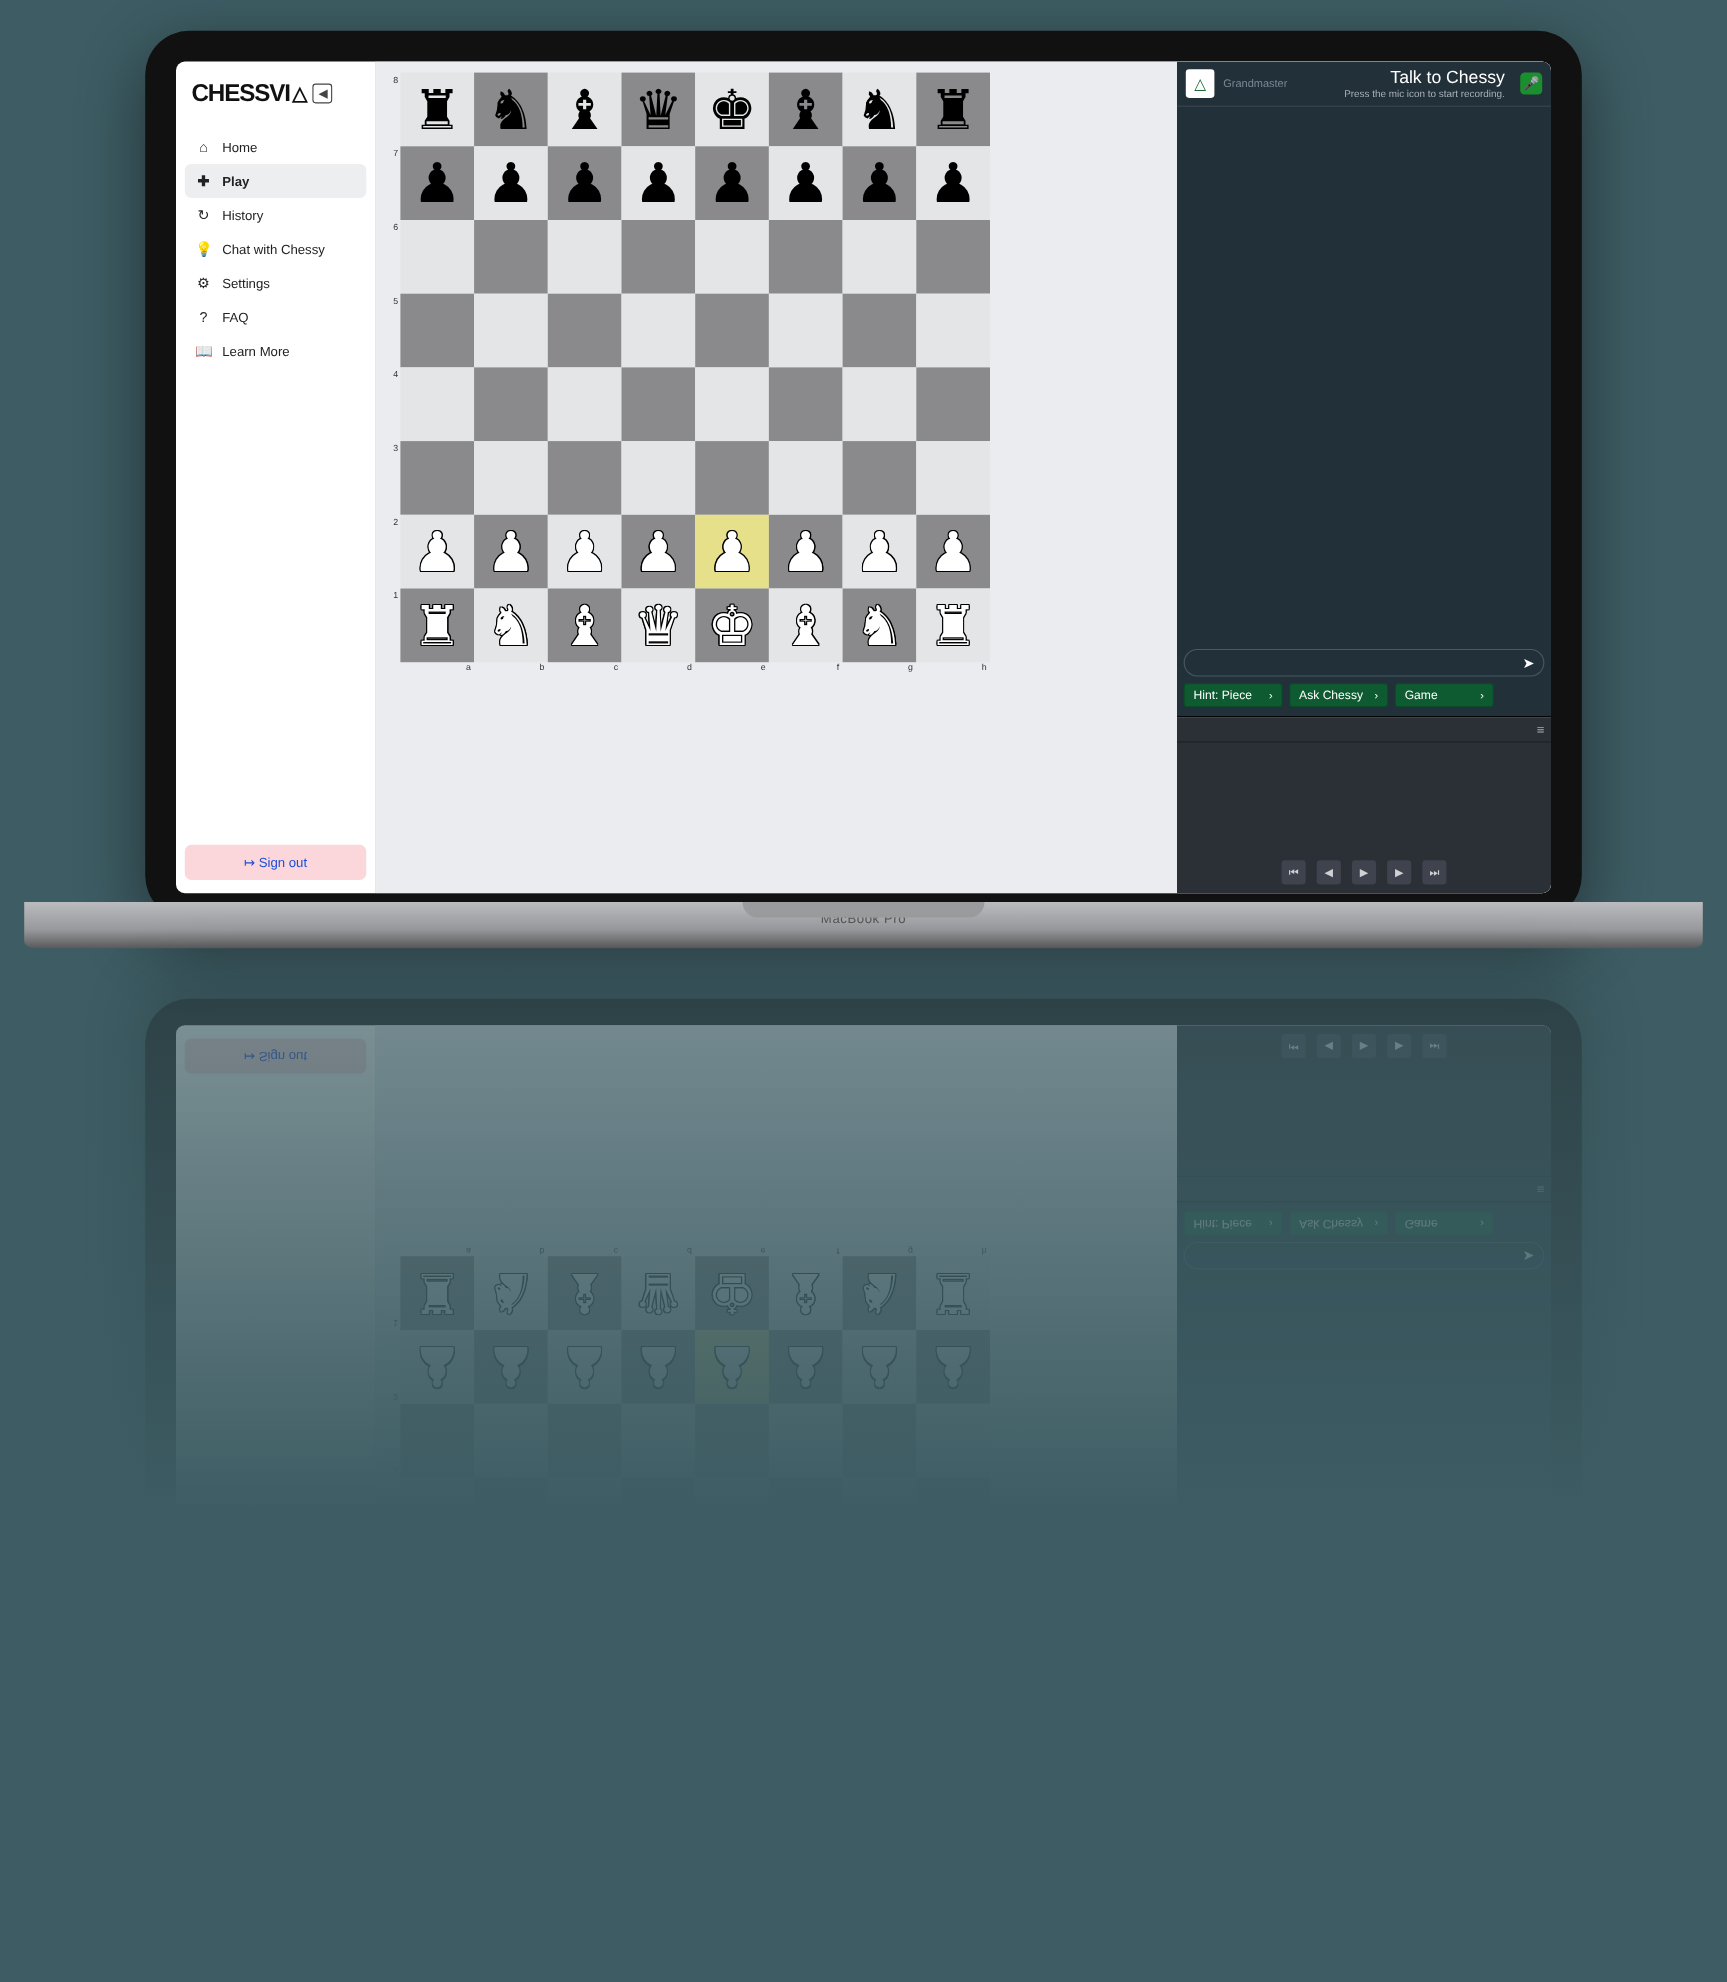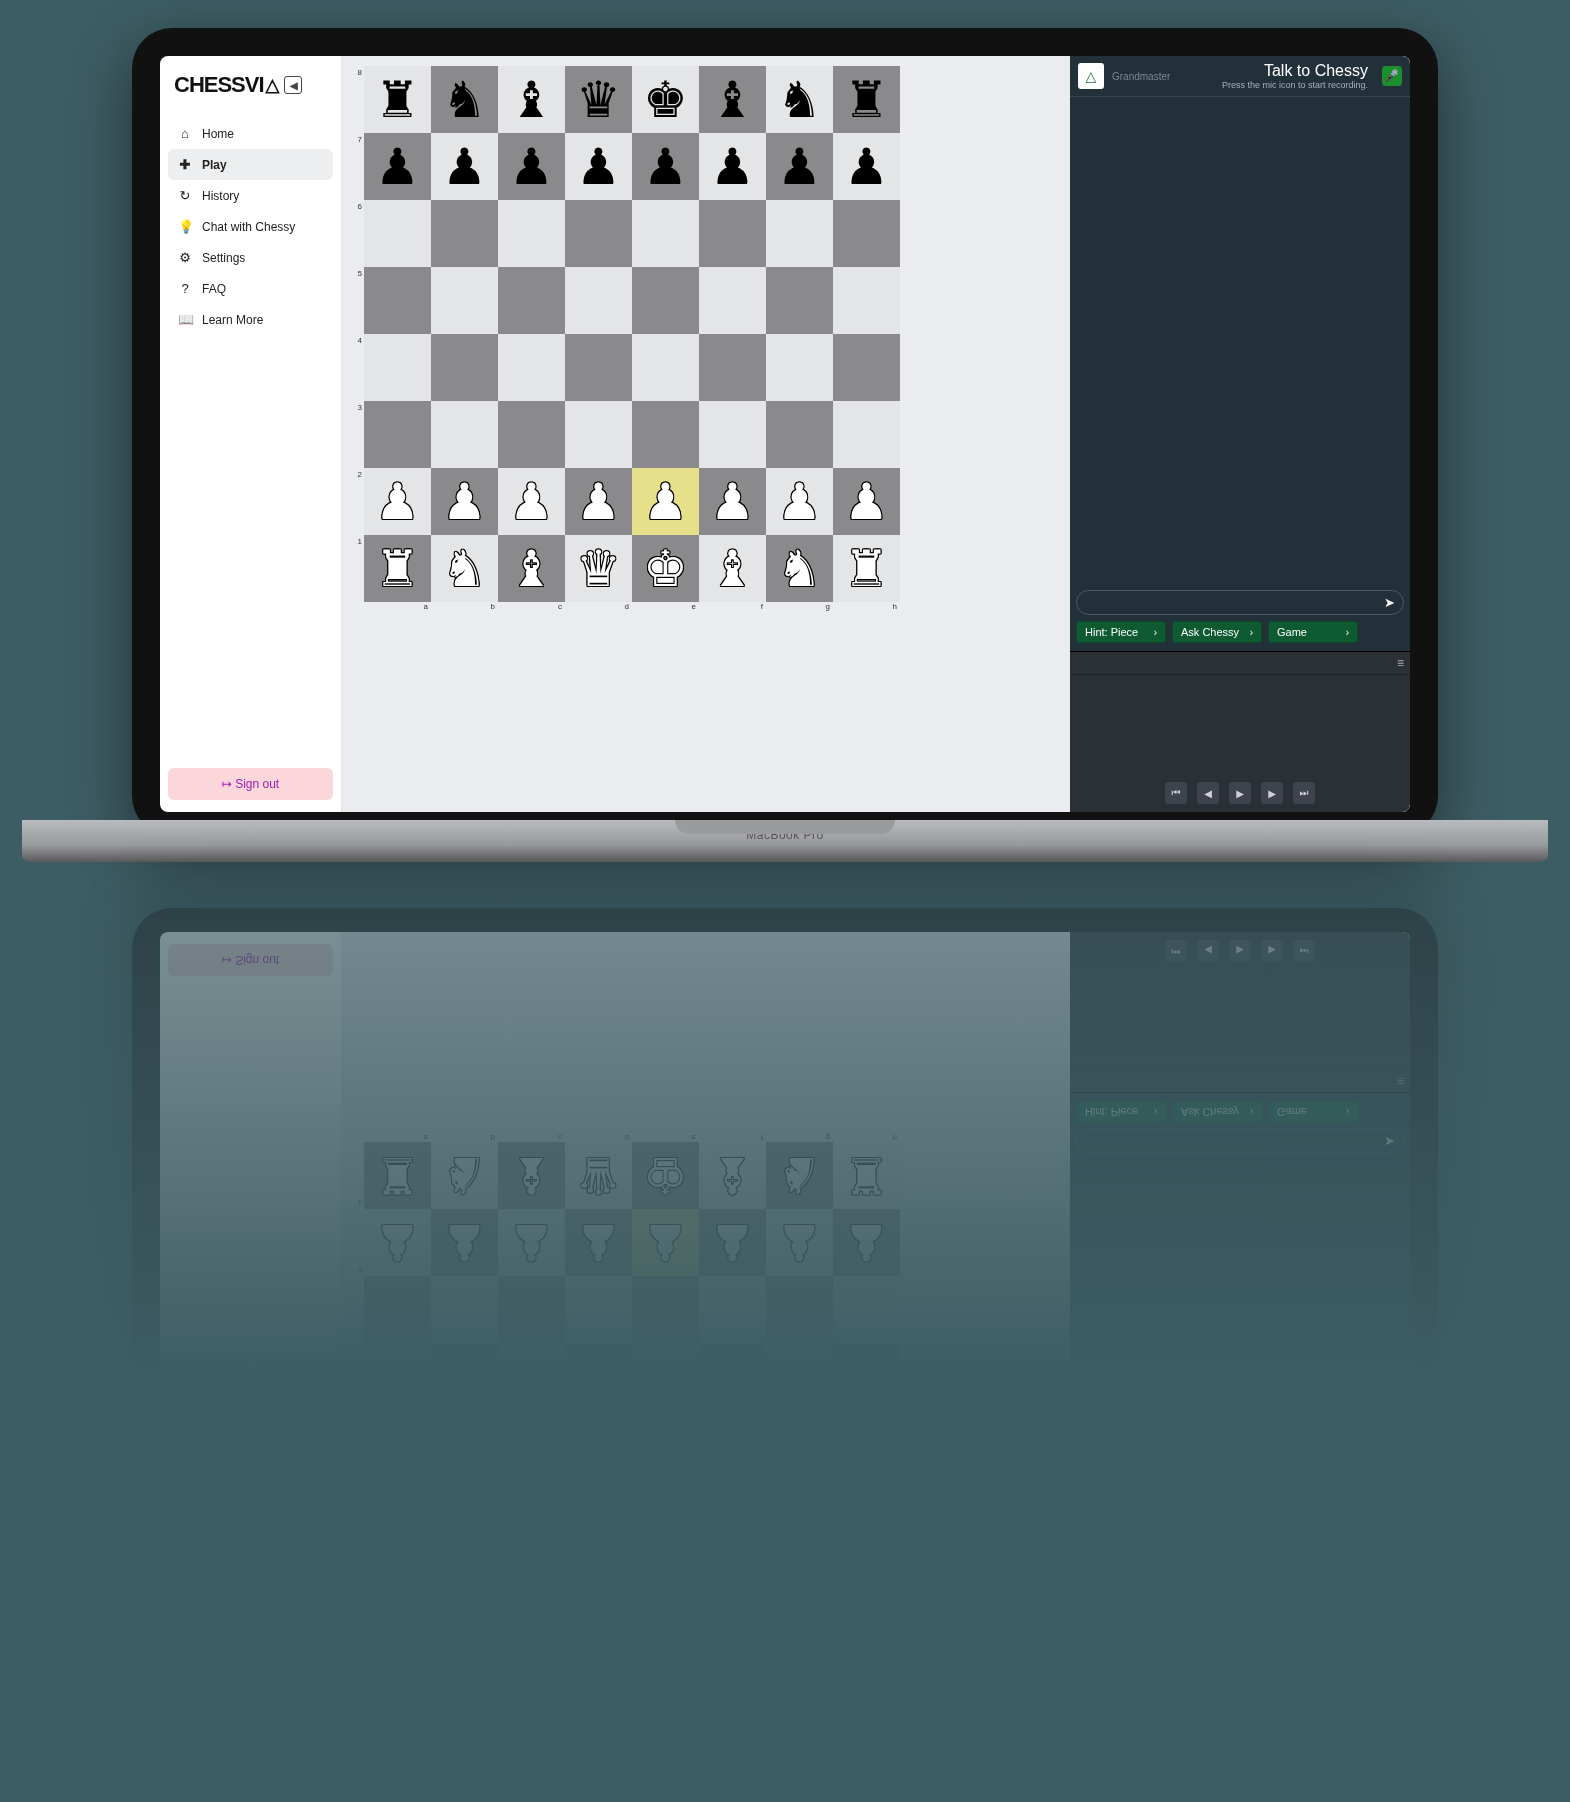--- a/index.html
+++ b/index.html
@@ -86,21 +86,21 @@
   .nav{display:flex;flex-direction:column;gap:0;margin-top:6px}
   .nav-item{
     display:flex;align-items:center;gap:10px;
     padding:8px 10px;border-radius:6px;
     color:#222;cursor:pointer;font-size:12px;
   }
   .nav-item.active{background:#eceef0;font-weight:600}
   .nav-item .ic{width:14px;text-align:center;font-size:13px;color:#222}
   .signout{
     margin-top:auto;
-    background:#fbd7dc;color:#a21caf;
+    background:#fbd7dc;color:#1d4ed8;
     text-align:center;padding:9px;border-radius:6px;
     cursor:pointer;font-size:12px;font-weight:500;
   }
 
   
   .main{flex:1;display:flex;background:#eaecef}
 
   
   .board-area{flex:1;display:flex;align-items:flex-start;justify-content:flex-start;padding:10px 0 10px 10px}
   .board-holder{display:flex}

